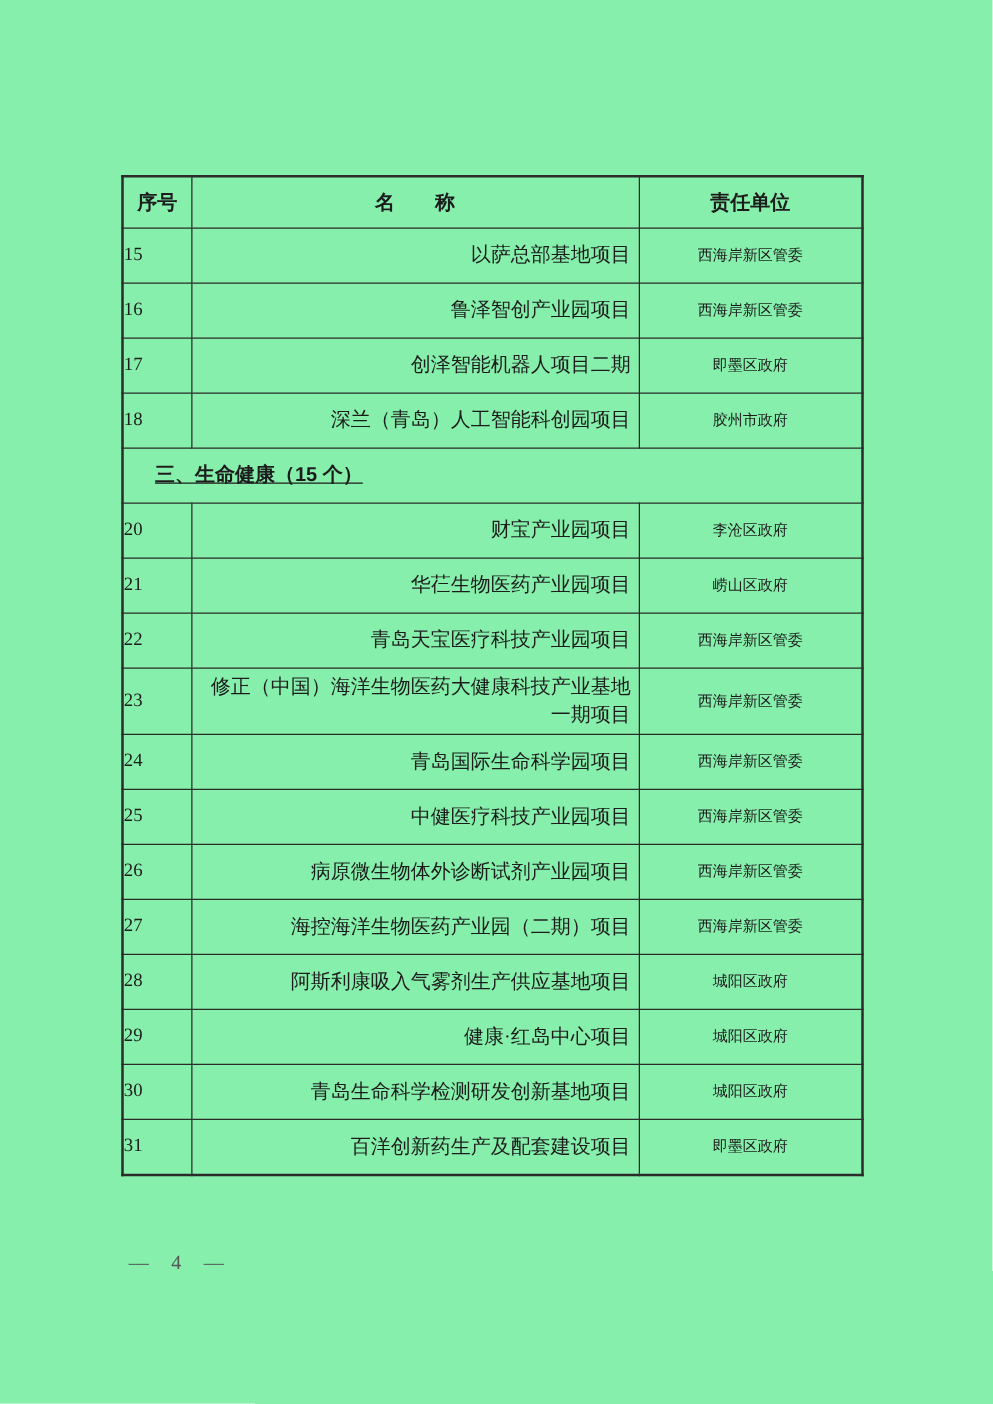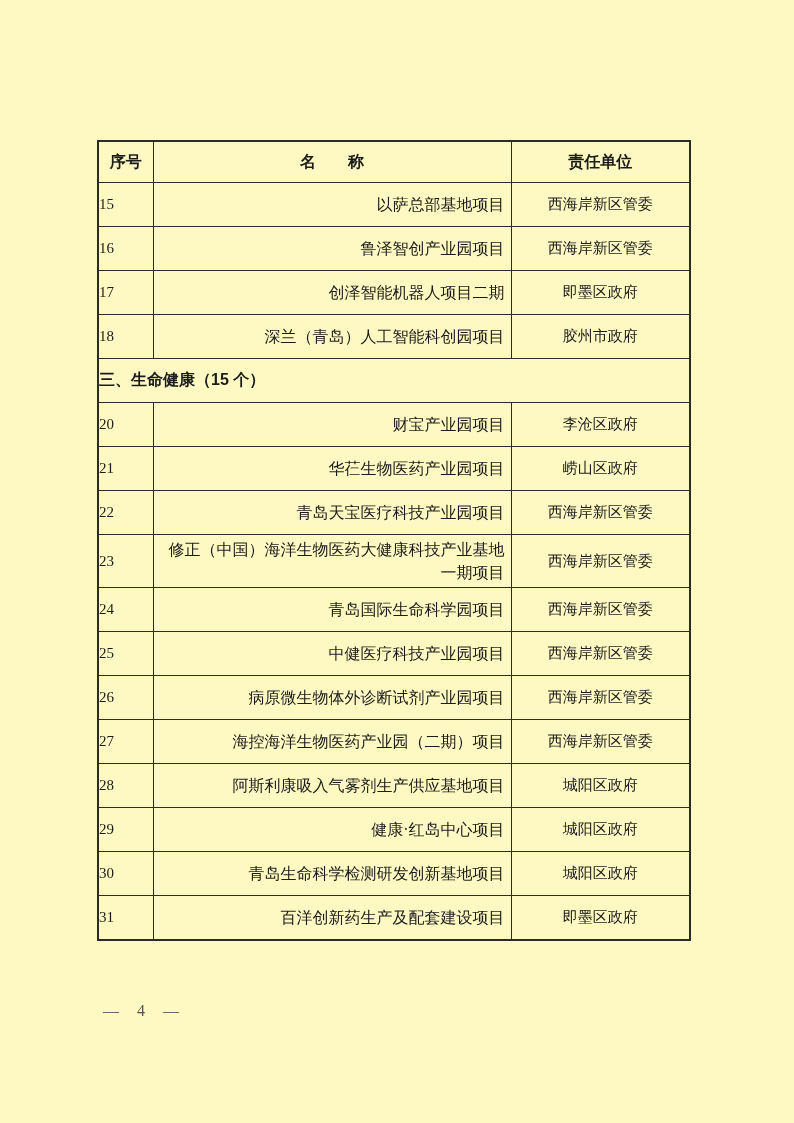--- a/index.html
+++ b/index.html
@@ -4,21 +4,21 @@
 <style>
   html, body {
     margin: 0;
     padding: 0;
     background: #ffffff;
   }
   .page {
     position: relative;
     width: 794px;
     height: 1123px;
-    background: #fef9c3;
+    background: #86efac;
     font-family: "Liberation Serif", serif;
     color: #1c1c1c;
     overflow: hidden;
   }
   table.doc-table {
     position: absolute;
     left: 97px;
     top: 140px;
     width: 592px;
     border-collapse: collapse;
@@ -45,30 +45,31 @@
   }
   td.c-name {
     text-align: right;
     font-size: 16px;
     line-height: 1.45;
     padding: 3px 6px 3px 8px;
     word-break: break-all;
   }
   td.c-unit {
     text-align: center;
-    font-size: 15px;
+    font-size: 12px;
     padding: 0 2px;
   }
   tr.section-row td {
     font-family: "Liberation Sans", sans-serif;
     font-weight: bold;
     font-size: 16px;
     height: 43px;
     text-align: left;
-    padding: 0 0 0 0;
+    padding: 0 0 0 25px;
+    text-decoration: underline;
   }
   .page-footer {
     position: absolute;
     left: 103px;
     top: 1002px;
     font-size: 16px;
     letter-spacing: 7px;
     color: #555555;
     white-space: pre;
   }

